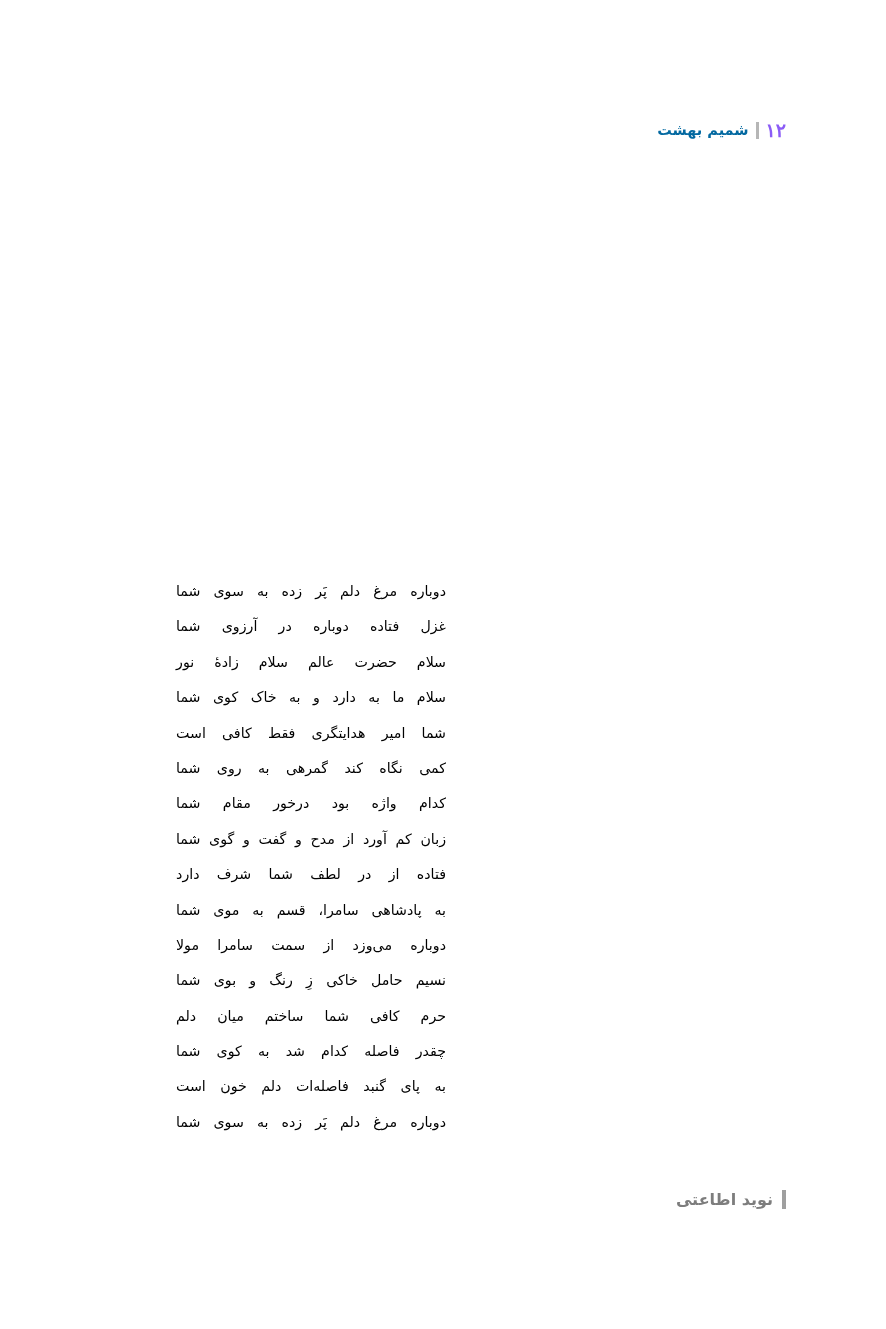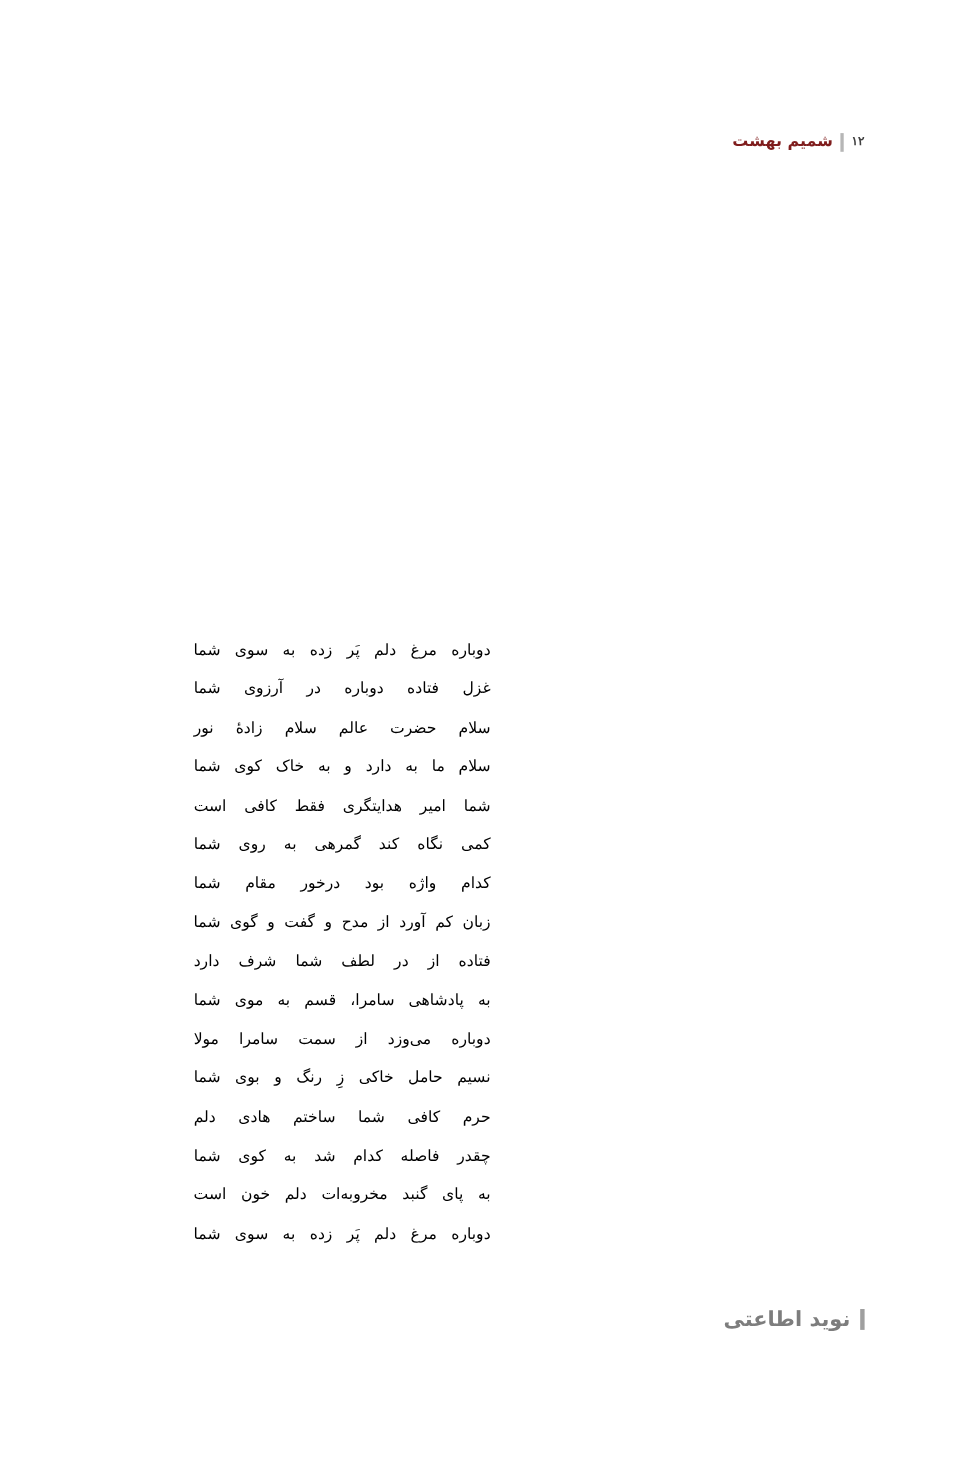--- a/index.html
+++ b/index.html
@@ -29,39 +29,39 @@
     right: 100px;
     display: flex;
     flex-direction: row;
     align-items: center;
     gap: 7px;
     direction: rtl;
   }
 
   .header-page-number {
     font-family: Liberation Sans, sans-serif;
-    font-size: 11px;
+    font-size: 19px;
     font-weight: bold;
-    color: #404040;
+    color: #8b5cf6;
     letter-spacing: 0.2px;
     line-height: 1;
   }
 
   .header-rule {
     width: 3px;
     height: 17px;
     background: #b6b6b6;
     flex: 0 0 auto;
   }
 
   .header-book-title {
     font-family: "DejaVu Sans", sans-serif;
     font-size: 14.5px;
     font-weight: bold;
-    color: #7f1d1d;
+    color: #0369a1;
     line-height: 1;
     white-space: nowrap;
   }
 
   
   .poem-block {
     position: absolute;
     top: 583px;
     right: 440px;          
     width: 270px;          
@@ -102,21 +102,21 @@
 
   .footer-rule {
     width: 4px;
     height: 19px;
     background: #9f9f9f;
     flex: 0 0 auto;
   }
 
   .footer-author {
     font-family: "DejaVu Sans", sans-serif;
-    font-size: 19px;
+    font-size: 16px;
     font-weight: bold;
     color: #7d7d7d;
     line-height: 1;
     white-space: nowrap;
   }
 </style>
 </head>
 <body>
 
 <div class="page">
@@ -236,37 +236,37 @@
         <span class="word">رنگ</span>
         <span class="word">و</span>
         <span class="word">بوی</span>
         <span class="word">شما</span>
       </div>
       <div class="verse-line">
         <span class="word">حرم</span>
         <span class="word">کافی</span>
         <span class="word">شما</span>
         <span class="word">ساختم</span>
-        <span class="word">هادی</span>
+        <span class="word">میان</span>
         <span class="word">دلم</span>
       </div>
       <div class="verse-line">
         <span class="word">چقدر</span>
         <span class="word">فاصله</span>
         <span class="word">کدام</span>
         <span class="word">شد</span>
         <span class="word">به</span>
         <span class="word">کوی</span>
         <span class="word">شما</span>
       </div>
       <div class="verse-line">
         <span class="word">به</span>
         <span class="word">پای</span>
         <span class="word">گنبد</span>
-        <span class="word">مخروبه‌ات</span>
+        <span class="word">فاصله‌ات</span>
         <span class="word">دلم</span>
         <span class="word">خون</span>
         <span class="word">است</span>
       </div>
       <div class="verse-line">
         <span class="word">دوباره</span>
         <span class="word">مرغ</span>
         <span class="word">دلم</span>
         <span class="word">پَر</span>
         <span class="word">زده</span>

